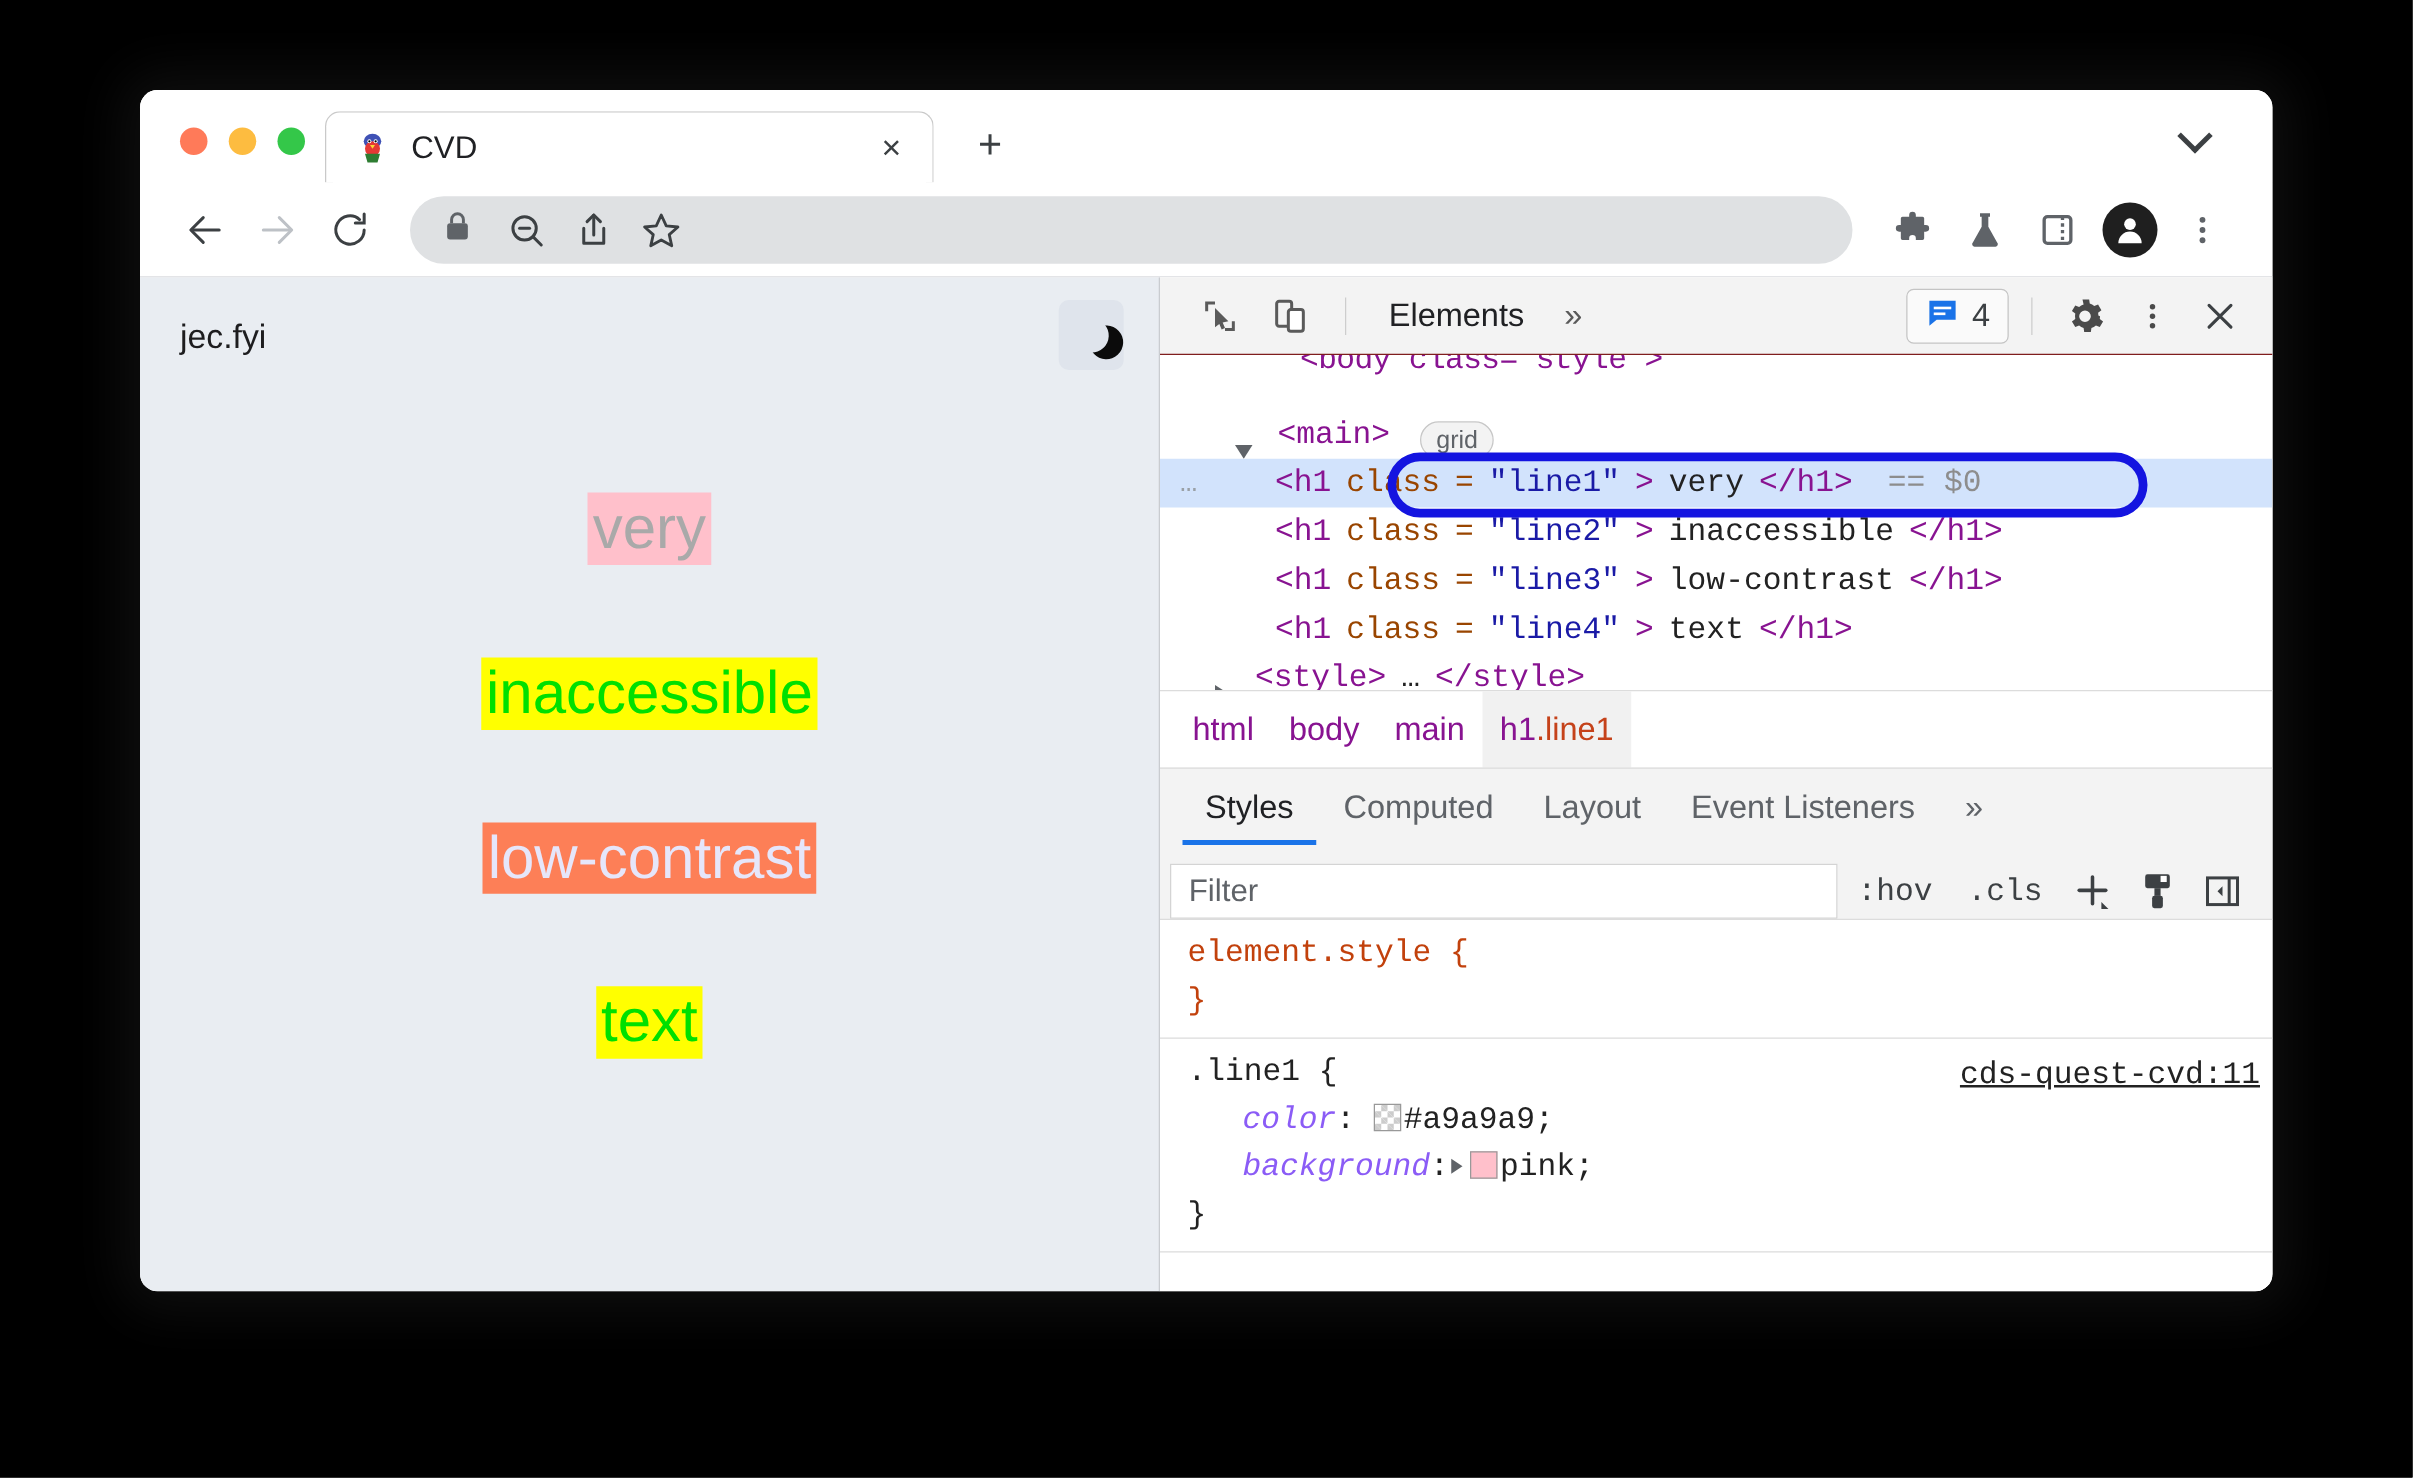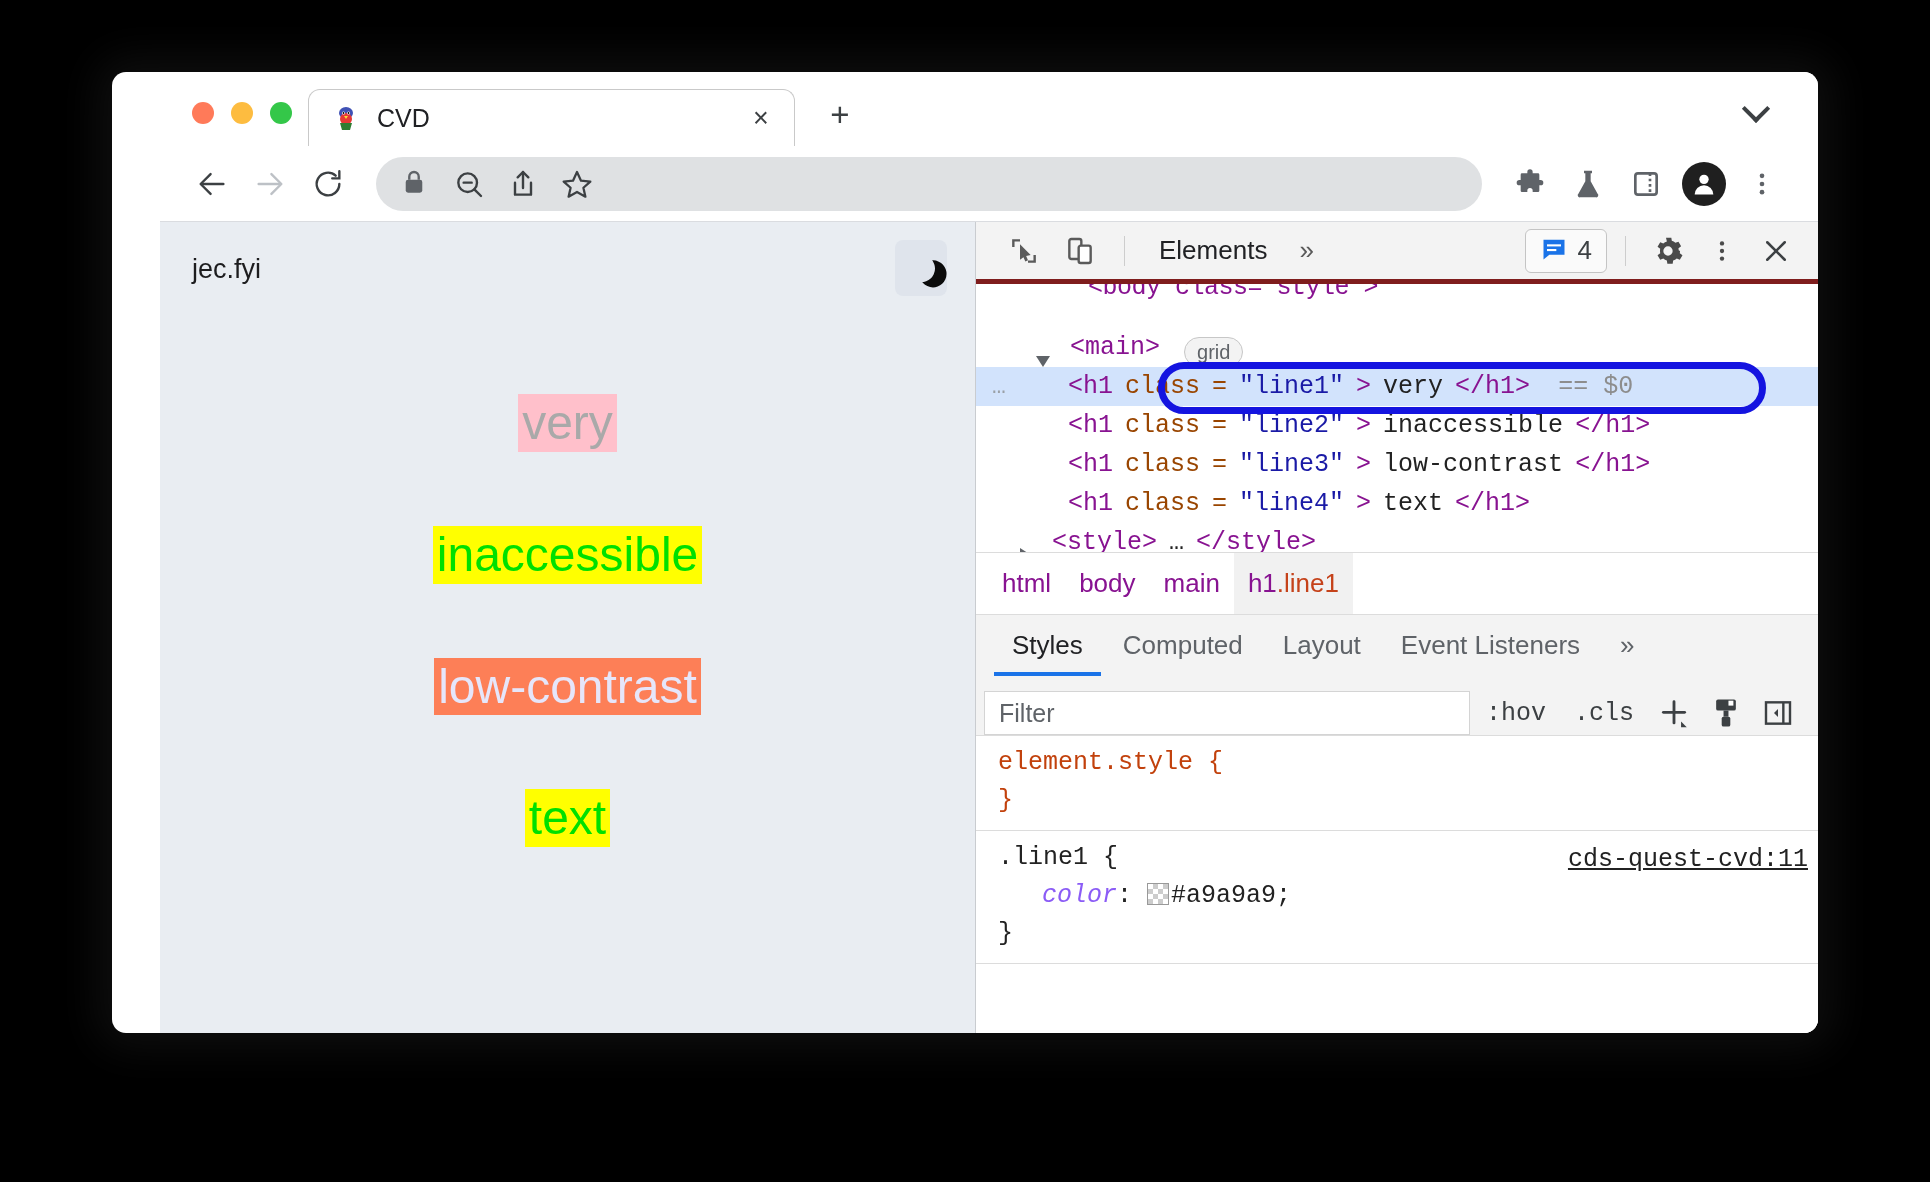--- a/index.html
+++ b/index.html
@@ -12,21 +12,20 @@
   #root { position: relative; width: 1930px; height: 1182px; background: #000; }
 
   
   .window {
     position: absolute; left: 112px; top: 72px;
     width: 1706px; height: 961px;
     background: #ffffff;
     border-radius: 14px;
     box-shadow: 0 0 42px 16px rgba(255,255,255,0.055);
     overflow: hidden;
-    padding-left: 48px;
   }
 
   
   .tabstrip {
     position: relative; height: 74px; background: #ffffff;
     display: flex; align-items: flex-end;
   }
   .traffic { display: flex; align-items: center; gap: 17px; padding: 0 0 22px 32px; }
   .dot { width: 22px; height: 22px; border-radius: 50%; }
   .dot.red { background: #ff7a59; }
@@ -89,21 +88,21 @@
   .line { font-size: 48px; line-height: 1.12; font-weight: 400; padding: 2px 4px;
           font-family: "Liberation Sans", sans-serif; }
   .line1 { color: #a9a9a9; background: #ffc0cb; margin-top: 52px; }
   .line2 { color: #00e000; background: #ffff00; margin-top: 74px; }
   .line3 { color: #e6e6fa; background: #fd7f57; margin-top: 74px; }
   .line4 { color: #00e000; background: #ffff00; margin-top: 74px; }
 
   
   .devtools { flex: 1; background: #fff; display: flex; flex-direction: column;
               font-family: "Liberation Sans", sans-serif; position: relative; }
-  .dt-toolbar { height: 62px; background: #f3f3f3; border-bottom: 5px solid #7f1d1d;
+  .dt-toolbar { height: 62px; background: #f3f3f3; border-bottom: 1px solid #7f1d1d;
                 display: flex; align-items: center; padding: 0 18px 0 24px; gap: 8px; }
   .dt-btn { width: 48px; height: 44px; display: grid; place-items: center; color: #5a5a5a; flex: none; }
   .dt-sep { width: 1px; height: 30px; background: #cdcdcd; margin: 0 12px; flex: none; }
   .dt-tab { font-size: 26px; color: #202124; padding: 0 14px; height: 44px;
             display: flex; align-items: center; }
   .dt-more { font-size: 26px; color: #5a5a5a; padding: 0 10px; }
   .dt-right { margin-left: auto; display: flex; align-items: center; gap: 6px; }
   .msg-badge { display: flex; align-items: center; gap: 10px; height: 44px; padding: 0 14px;
                border: 1px solid #c4c4c4; border-radius: 6px; background: #fafafa; }
   .msg-count { font-size: 26px; color: #3c4043; }
@@ -485,20 +484,23 @@
             <div>element.style {</div>
             <div>}</div>
           </div>
           <div class="rule">
             <div>.line1 {</div>
             <a class="src-link" href="#">cds-quest-cvd:11</a>
             <div class="decl">
               <span class="prop">color</span><span>:</span>
               <span class="swatch checker"></span><span>#a9a9a9;</span>
             </div>
+            <div class="decl">
+              <span class="prop">background</span><span>:</span><span class="tri-small"></span><span class="swatch" style="background:#ffc0cb"></span><span>pink;</span>
+            </div>
             <div>}</div>
           </div>
         </div>
 
       </div>
     </div>
   </div>
 </div>
 
 </body></html>

